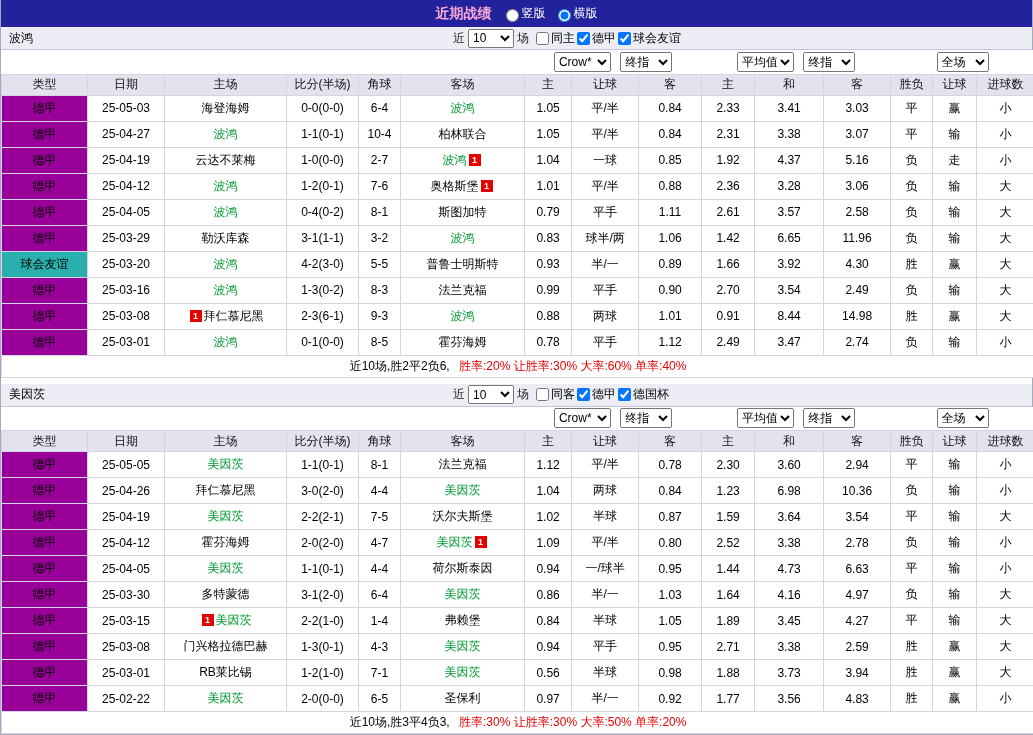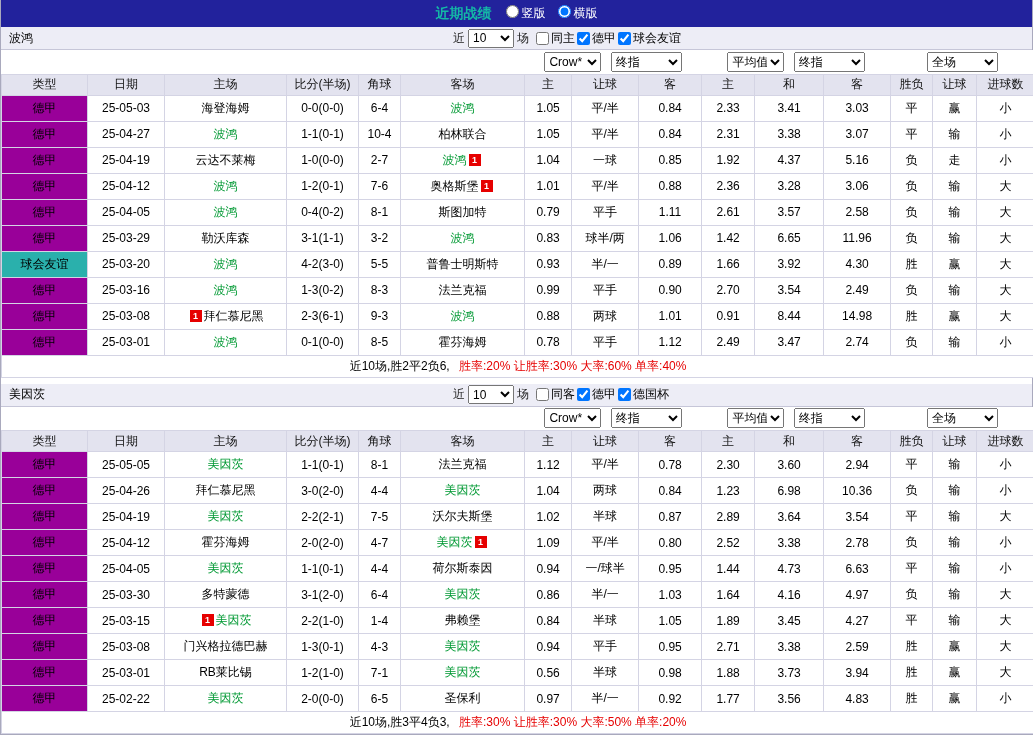--- a/index.html
+++ b/index.html
@@ -8,23 +8,23 @@
     font-family:"Liberation Sans","DejaVu Sans",sans-serif;
     font-size:12px;
     color:#222;
     background:#fff;
   }
   .page { width:1033px; border:1px solid #a9a9bd; border-top:none; }
   .topbar {
     height:27px; background:#22229c;
     display:flex; align-items:center; justify-content:center; gap:14px;
   }
-  .topbar .title { color:#14b8a6; font-weight:bold; font-size:14px; }
+  .topbar .title { color:#f9a8d4; font-weight:bold; font-size:14px; }
   .mode-group { display:inline-flex; align-items:center; gap:12px; }
-  .mode-label { display:inline-flex; align-items:flex-start; gap:3px; color:#fff; font-size:12px; cursor:pointer; }
+  .mode-label { display:inline-flex; align-items:flex-end; gap:3px; color:#fff; font-size:12px; cursor:pointer; }
   .mode-label input { margin:0; width:13px; height:13px; }
 
   .section + .section { margin-top:6px; }
   .filter-row {
     position:relative; height:23px; background:#ededf6;
     border-bottom:1px solid #c6c6d8; display:flex; align-items:center;
   }
   .team-label { position:absolute; left:8px; color:#000; }
   .filter-controls { position:absolute; left:452px; display:flex; align-items:center; gap:3px; white-space:nowrap; }
   .sel-recent { width:46px; height:19px; font-size:12px; }
@@ -33,21 +33,21 @@
   .cb-label input { margin:0 2px 0 0; width:13px; height:13px; }
 
   .stats-table { width:100%; border-collapse:collapse; table-layout:fixed; }
   .stats-table td, .stats-table th {
     border:1px solid #d4d4e4; text-align:center; font-size:12px; font-weight:normal;
     padding:0 2px; overflow:hidden; white-space:nowrap; color:#000;
   }
   .select-row td { height:24px; background:#fff; border-left:none; border-right:none; border-top:none; }
   .select-row select { height:20px; font-size:12px; margin:0 3px; }
   .sel-m { width:57px; }
-  .sel-s { width:71px; }
+  .sel-s { width:52px; }
   .header-row th { height:21px; background:#e3e3ef; color:#111; }
   tbody td { height:26px; background:#fff; }
   .type-cell { color:#fff; }
   .type-cell.purple { background:#990099; }
   .type-cell.teal { background:#2ab0ac; }
   .score { color:#d10000; }
   .c-red { color:#e60000; }
   .c-green { color:#009933; }
   .c-blue { color:#1a1ad9; }
   .c-team { color:#009933; }
@@ -434,21 +434,21 @@
           <tr>
             <td class="type-cell purple">德甲</td>
             <td>25-04-19</td>
             <td><span class="c-team">美因茨</span></td>
             <td class="score">2-2(2-1)</td>
             <td>7-5</td>
             <td><span>沃尔夫斯堡</span></td>
             <td>1.02</td>
             <td>半球</td>
             <td>0.87</td>
-            <td>2.89</td>
+            <td>1.59</td>
             <td>3.64</td>
             <td>3.54</td>
             <td class="c-green">平</td>
             <td class="c-blue">输</td>
             <td class="c-red">大</td>
           </tr>
           <tr>
             <td class="type-cell purple">德甲</td>
             <td>25-04-12</td>
             <td><span>霍芬海姆</span></td>

